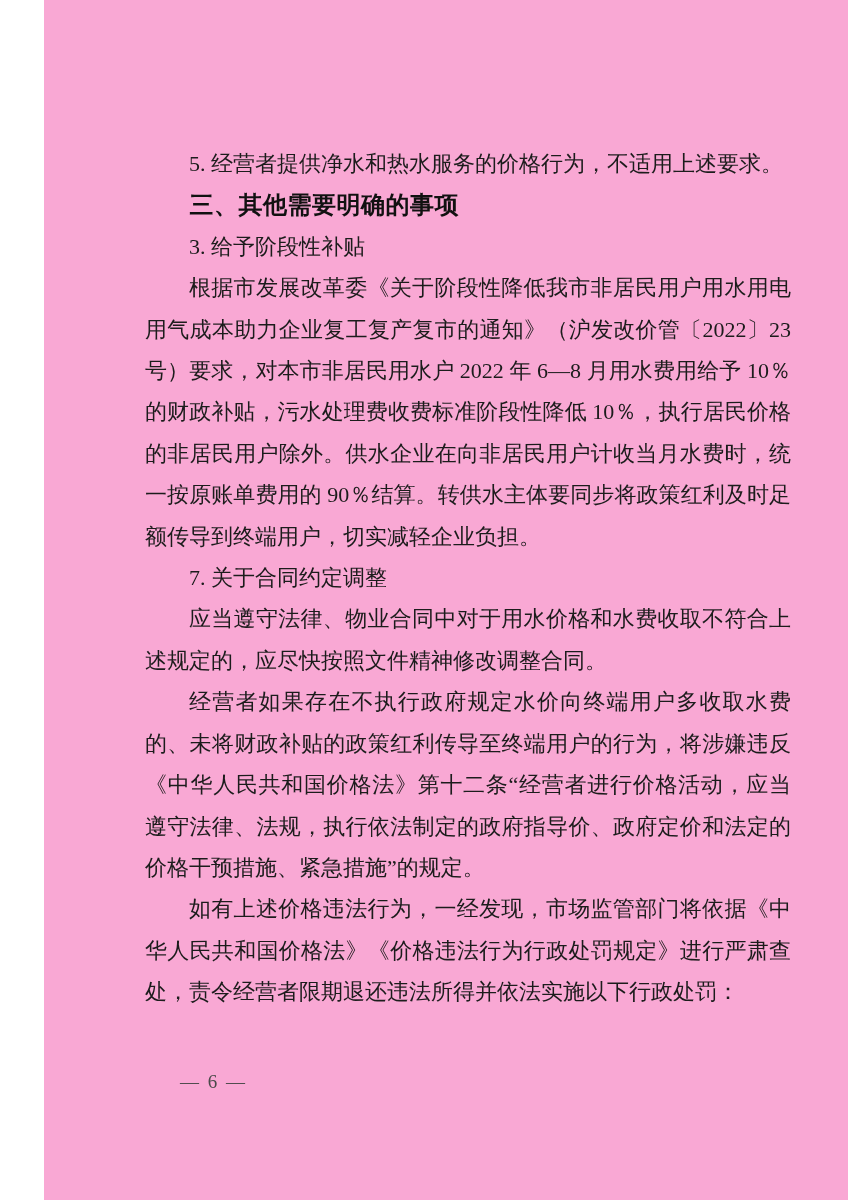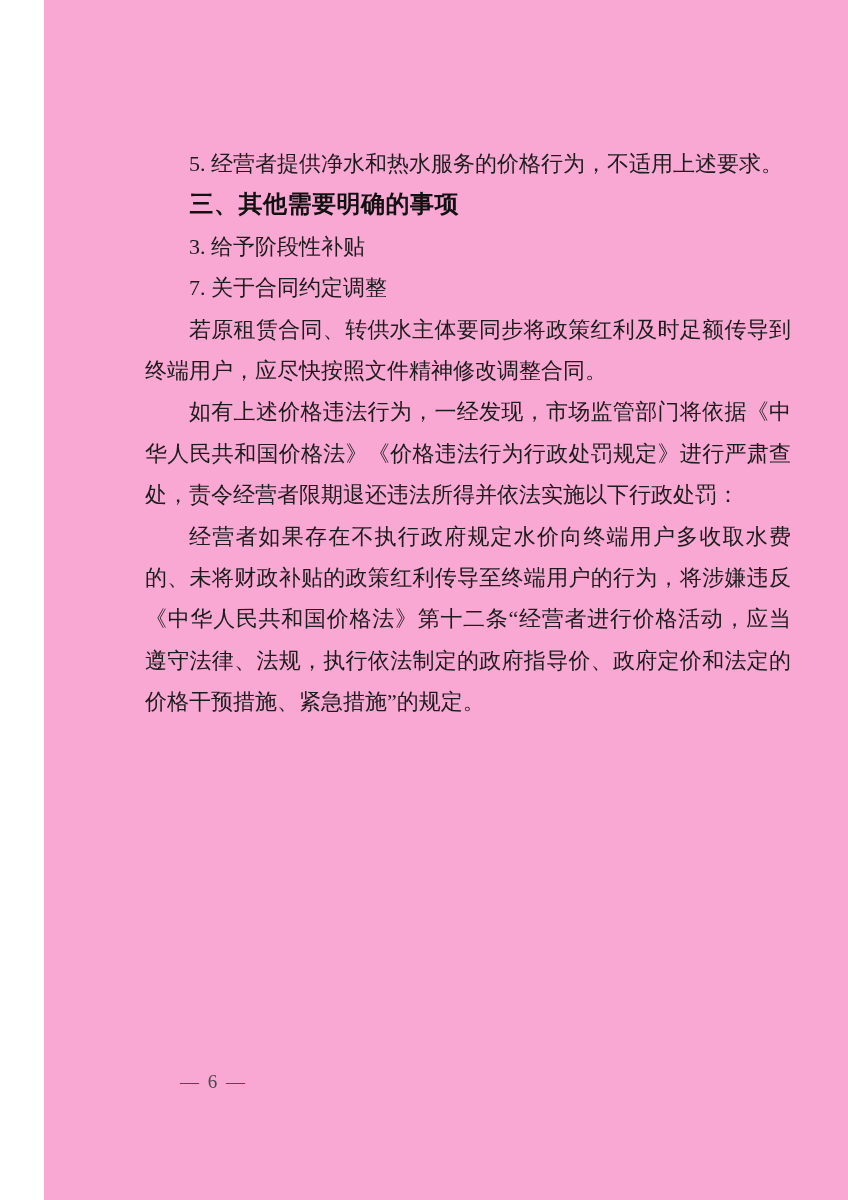--- a/index.html
+++ b/index.html
@@ -27,21 +27,21 @@
     font-family: "Liberation Serif", "DejaVu Serif", serif;
     font-size: 22px;
     line-height: 41.4px;
     text-align: justify;
     text-indent: 2em;
     color: #1c1c1c;
     font-weight: normal;
   }
   .heading {
     margin: 0;
-    font-family: Liberation Serif, serif;
+    font-family: Liberation Sans, sans-serif;
     font-size: 24px;
     line-height: 41.4px;
     font-weight: 700;
     text-indent: 1.85em;
     color: #111111;
     letter-spacing: 0.5px;
   }
   .page-number {
     position: absolute;
     left: 136px;
@@ -53,19 +53,20 @@
   }
 </style>
 </head>
 <body>
 
 <div class="page">
   <main class="content">
     <p class="para">5. 经营者提供净水和热水服务的价格行为，不适用上述要求。</p>
     <h2 class="heading">三、其他需要明确的事项</h2>
     <p class="para">3. 给予阶段性补贴</p>
+    <p class="para">根据市发展改革委《关于阶段性降低我市非居民用户用水用电用气成本助力企业复工复产复市的通知》（沪发改价管〔2022〕23 号）要求，对本市非居民用水户 2022 年 6—8 月用水费用给予 10％的财政补贴，污水处理费收费标准阶段性降低 10％，执行居民价格的非居民用户除外。供水企业在向非居民用户计收当月水费时，统一按原账单费用的 90％结算。转供水主体要同步将政策红利及时足额传导到终端用户，切实减轻企业负担。</p>
     <p class="para">7. 关于合同约定调整</p>
-    <p class="para">若原租赁合同、转供水主体要同步将政策红利及时足额传导到终端用户，应尽快按照文件精神修改调整合同。</p>
+    <p class="para">应当遵守法律、物业合同中对于用水价格和水费收取不符合上述规定的，应尽快按照文件精神修改调整合同。</p>
+    <p class="para">经营者如果存在不执行政府规定水价向终端用户多收取水费的、未将财政补贴的政策红利传导至终端用户的行为，将涉嫌违反《中华人民共和国价格法》第十二条“经营者进行价格活动，应当遵守法律、法规，执行依法制定的政府指导价、政府定价和法定的价格干预措施、紧急措施”的规定。</p>
     <p class="para">如有上述价格违法行为，一经发现，市场监管部门将依据《中华人民共和国价格法》《价格违法行为行政处罚规定》进行严肃查处，责令经营者限期退还违法所得并依法实施以下行政处罚：</p>
-    <p class="para">经营者如果存在不执行政府规定水价向终端用户多收取水费的、未将财政补贴的政策红利传导至终端用户的行为，将涉嫌违反《中华人民共和国价格法》第十二条“经营者进行价格活动，应当遵守法律、法规，执行依法制定的政府指导价、政府定价和法定的价格干预措施、紧急措施”的规定。</p>
   </main>
   <div class="page-number">— 6 —</div>
 </div>
 
 </body></html>

